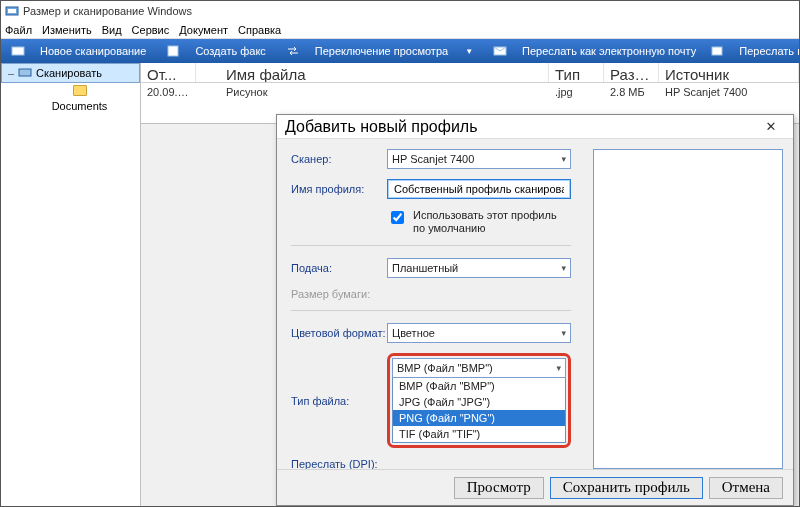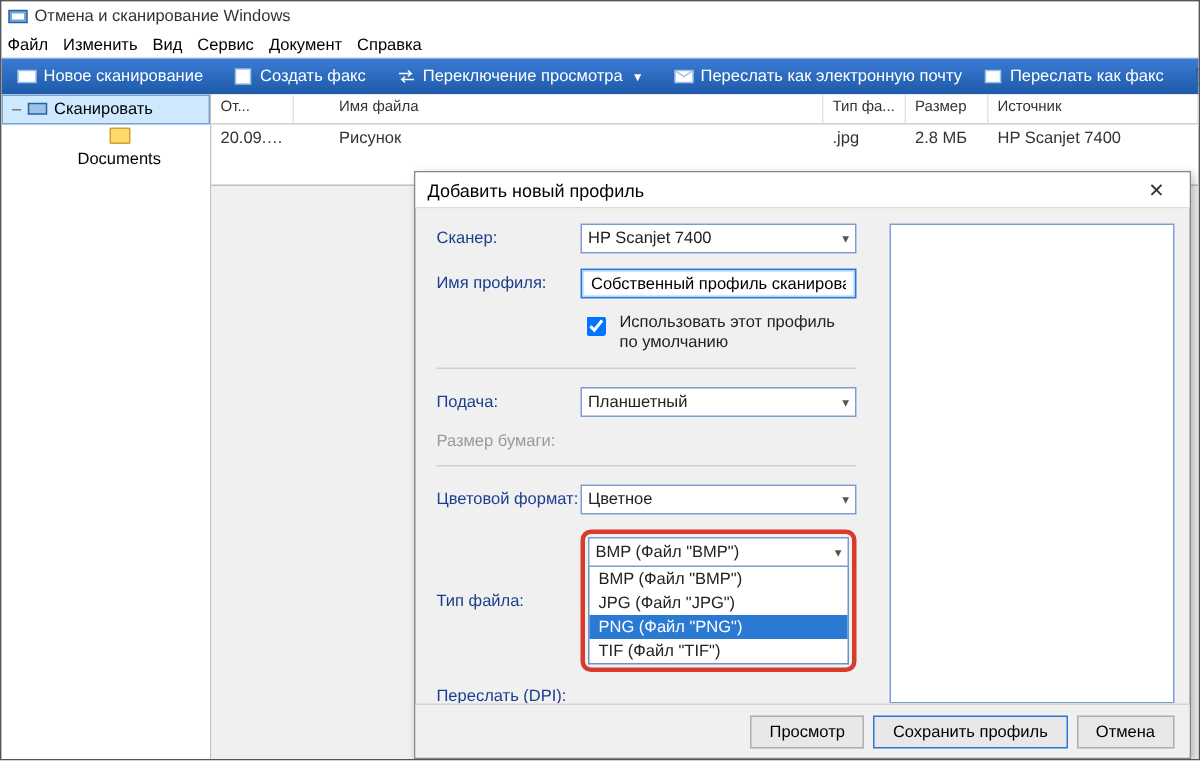--- a/index.html
+++ b/index.html
@@ -7,42 +7,42 @@
   .window { width:800px; height:507px; position:relative; overflow:hidden; border:1px solid #555; background:#fff; }
   
   .titlebar { height:20px; background:#fff; display:flex; align-items:center; padding:0 4px; }
   .titlebar .icon { width:14px; height:14px; margin-right:4px; }
   .titlebar .title { color:#333; }
   
   .menubar { height:18px; background:#fff; padding:0 4px; display:flex; gap:10px; align-items:center; color:#000; border-bottom:1px solid #ddd;}
   .menubar span { cursor:default; }
   
   .toolbar { height:24px; background:linear-gradient(#3a7bd5,#1e5aa8); display:flex; align-items:center; padding:0 4px; gap:2px; color:#fff; font-size:11px;}
-  .tbtn { display:flex; align-items:center; gap:4px; padding:2px 6px; border-radius:2px; white-space:nowrap; }
+  .tbtn { display:flex; align-items:center; gap:15px; padding:2px 6px; border-radius:2px; white-space:nowrap; }
   .tbtn .ico { width:14px; height:14px; display:inline-block; }
   .sep { width:1px; height:18px; background:rgba(255,255,255,.35); margin:0 2px;}
   
   .body { position:absolute; top:62px; bottom:0; left:0; right:0; display:flex; }
   .sidebar { width:140px; border-right:1px solid #c0c0c0; background:#fff; }
   .tree-root { display:flex; align-items:center; padding:3px 4px; background:#cde8ff; border:1px solid #7da2ce;}
   .tree-root .expander { width:10px; text-align:center; color:#555; margin-right:2px;}
   .tree-child { display:flex; align-items:center; padding:2px 4px 2px 22px; gap:4px;flex-direction:column;}
   .folder-ico { width:14px; height:11px; background:#ffd96a; border:1px solid #caa33a; border-radius:1px; display:inline-block;}
   .scanner-ico { width:14px; height:12px; display:inline-block;}
   .main { flex:1; background:#fff; position:relative;}
-  .listhdr { height:20px; background:#fff; border-bottom:1px solid #d0d0d0; display:flex; font-size:10px;}
+  .listhdr { height:20px; background:#fff; border-bottom:1px solid #d0d0d0; display:flex; font-size:15px;}
   .col { border-right:1px solid #e5e5e5; padding:3px 6px; color:#333; overflow:hidden; text-overflow:ellipsis;}
   .c-from{width:55px;} .c-name{flex:1; min-width:120px;margin-left:24px;} .c-type{width:55px;} .c-size{width:55px;} .c-src{width:140px;}
   .listrow { height:18px; display:flex; font-size:11px; }
   .listrow .col { border-right:none;}
   .lower { position:absolute; left:0; right:0; top:60px; bottom:0; border-top:1px solid #c0c0c0; background:#f0f0f0;}
   
   .dialog { position:absolute; left:275px; top:113px; width:518px; height:392px; background:#f0f0f0; border:1px solid #888; box-shadow:2px 2px 6px rgba(0,0,0,.25); display:flex; flex-direction:column;}
   .dlg-title { height:24px; background:#fff; display:flex; align-items:center; padding:0 8px; border-bottom:1px solid #ddd;}
-  .dlg-title .t { flex:1; font-size:12px;}
+  .dlg-title .t { flex:1; font-size:16px;}
   .dlg-close { width:28px; height:20px; display:flex; align-items:center; justify-content:center; font-size:13px; color:#333;}
   .dlg-body { flex:1; display:flex; padding:10px 10px 0 14px; gap:22px; overflow:hidden;}
   .form { width:280px; font-size:11px; color:#222;}
   .frow { display:flex; align-items:center; margin-bottom:10px;}
   .frow.tall{align-items:flex-start;}
   .flabel { width:96px; color:#1a3e8b; }
   .flabel.disabled{ color:#9a9a9a;}
   .fctrl { flex:1; }
   .combo, .txt { width:100%; height:20px; border:1px solid #7a9ccf; background:#fff; font-size:11px; padding:0 4px; display:flex; align-items:center; justify-content:space-between;}
   .combo .arrow{ font-size:9px; color:#555;}
@@ -52,37 +52,37 @@
   .chk input{margin-top:2px;}
   .divider { height:1px; background:#d0d0d0; margin:4px 0 12px 0;}
   
   .dd-wrap{position:relative;}
   .dd-open{border:3px solid #d83a2b; border-radius:7px; padding:2px;}
   .dd-list{position:absolute;left:2px;right:2px;top:24px;background:#fff;border:1px solid #6b90c4;z-index:10;}
   .dd-item{padding:2px 6px;font-size:11px;}
   .dd-item.sel{background:#2a7ad4;color:#fff;}
   .preview { flex:1; border:1px solid #7a9ccf; background:#fff;}
   .dlg-footer{height:36px;border-top:1px solid #d5d5d5;display:flex;align-items:center;justify-content:flex-end;gap:6px;padding:0 10px;background:#f0f0f0;}
-  .btn{height:22px;padding:0 12px;background:#e8e8e8;border:1px solid #aeaeae;font-size:11px;display:flex;align-items:center;}
+  .btn{height:22px;padding:0 12px;background:#e8e8e8;border:1px solid #aeaeae;font-size:15px;display:flex;align-items:center;font-family:Liberation Serif, serif;}
   .btn.primary{border:1px solid #2a7ad4;}
   svg{display:block;}
 </style>
 </head>
 <body>
 
 <div class="window">
 
   <div class="titlebar">
     <span class="icon">
       <svg width="14" height="14">
           <rect x="1" y="3" width="12" height="8" fill="#6fa8dc" stroke="#2a5fa0"></rect>
           <rect x="3" y="5" width="8" height="4" fill="#fff"></rect>
         </svg>
     </span>
-    <span class="title">Отмена и сканирование Windows</span>
+    <span class="title">Размер и сканирование Windows</span>
   </div>
 
   <div class="menubar">
     <span>Файл</span>
     <span>Изменить</span>
     <span>Вид</span>
     <span>Сервис</span>
     <span>Документ</span>
     <span>Справка</span>
   </div>

